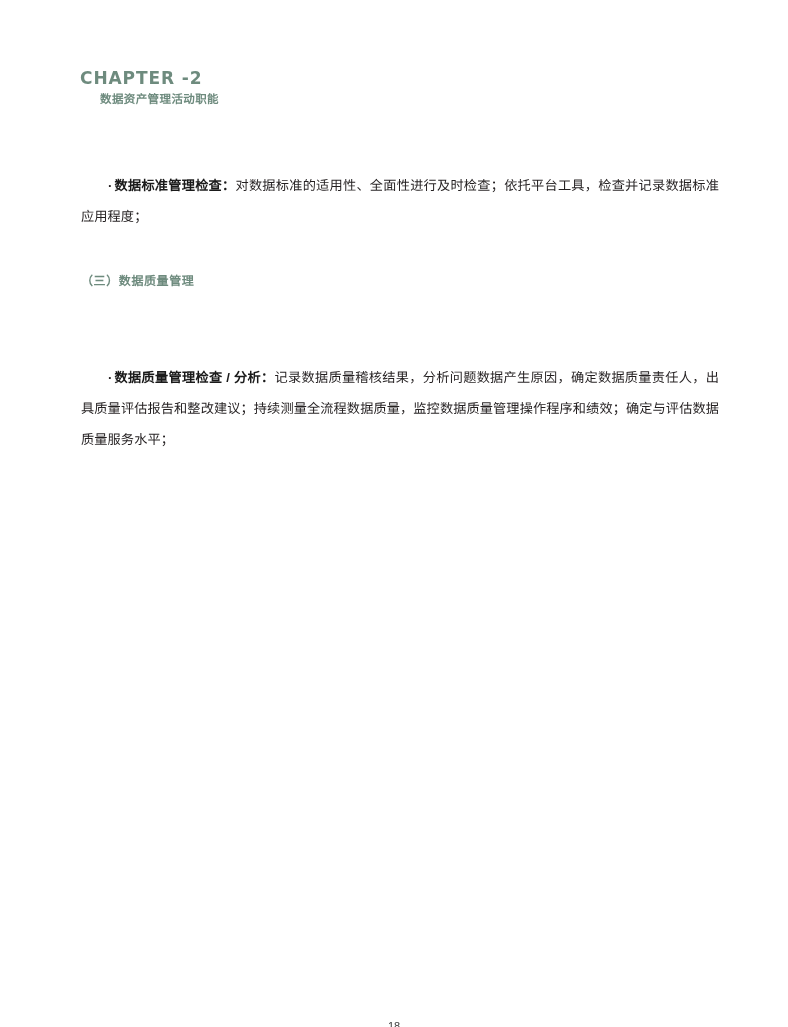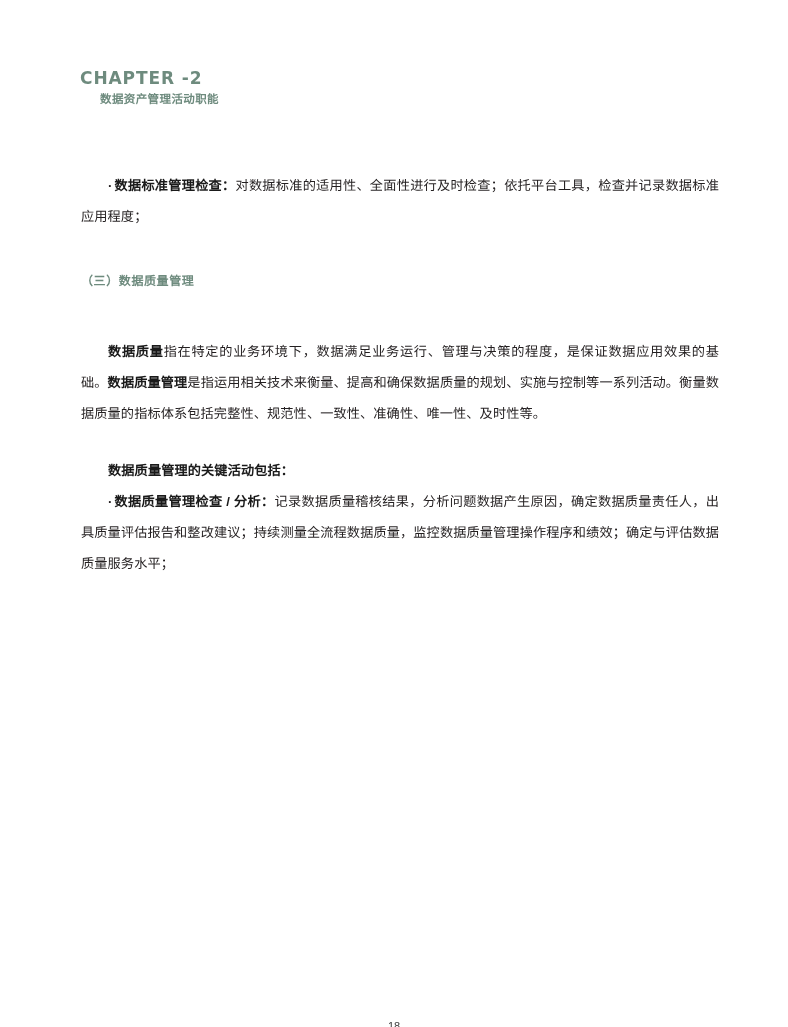--- a/index.html
+++ b/index.html
@@ -119,25 +119,23 @@
     <p class="para indent"><span class="dot">·</span><span class="b">数据标准管理检查：</span><span>对数据标准的适用性、全面性进行及时检查；依托平台工具，检查并记录数据标准应用程度；</span></p>
 
 
 
     <div class="gap-lg"></div>
 
     <h2 class="section-heading">（三）数据质量管理</h2>
 
     <div class="gap-xl"></div>
 
-    <p class="para indent"><span class="b">数据质量</span><span>指在特定的业务环境下，数据满足业务运行、管理与决策的程度，是保证数据应用效果的基础。</span><span class="b">数据质量管理</span><span>是指运用相关技术来衡量、提高和确保数据质量的规划、实施与控制等一系列活动。衡量数据质量的指标体系包括完整性、规范性、一致性、准确性、唯一性、及时性等。</span></p>
 
     <div class="gap-md"></div>
 
-    <p class="para indent"><span class="b">数据质量管理的关键活动包括：</span></p>
 
 
 
     <p class="para indent"><span class="dot">·</span><span class="b">数据质量管理检查 / 分析：</span><span>记录数据质量稽核结果，分析问题数据产生原因，确定数据质量责任人，出具质量评估报告和整改建议；持续测量全流程数据质量，监控数据质量管理操作程序和绩效；确定与评估数据质量服务水平；</span></p>
 
 
   </div>
 
   <div class="page-number">18</div>
 

